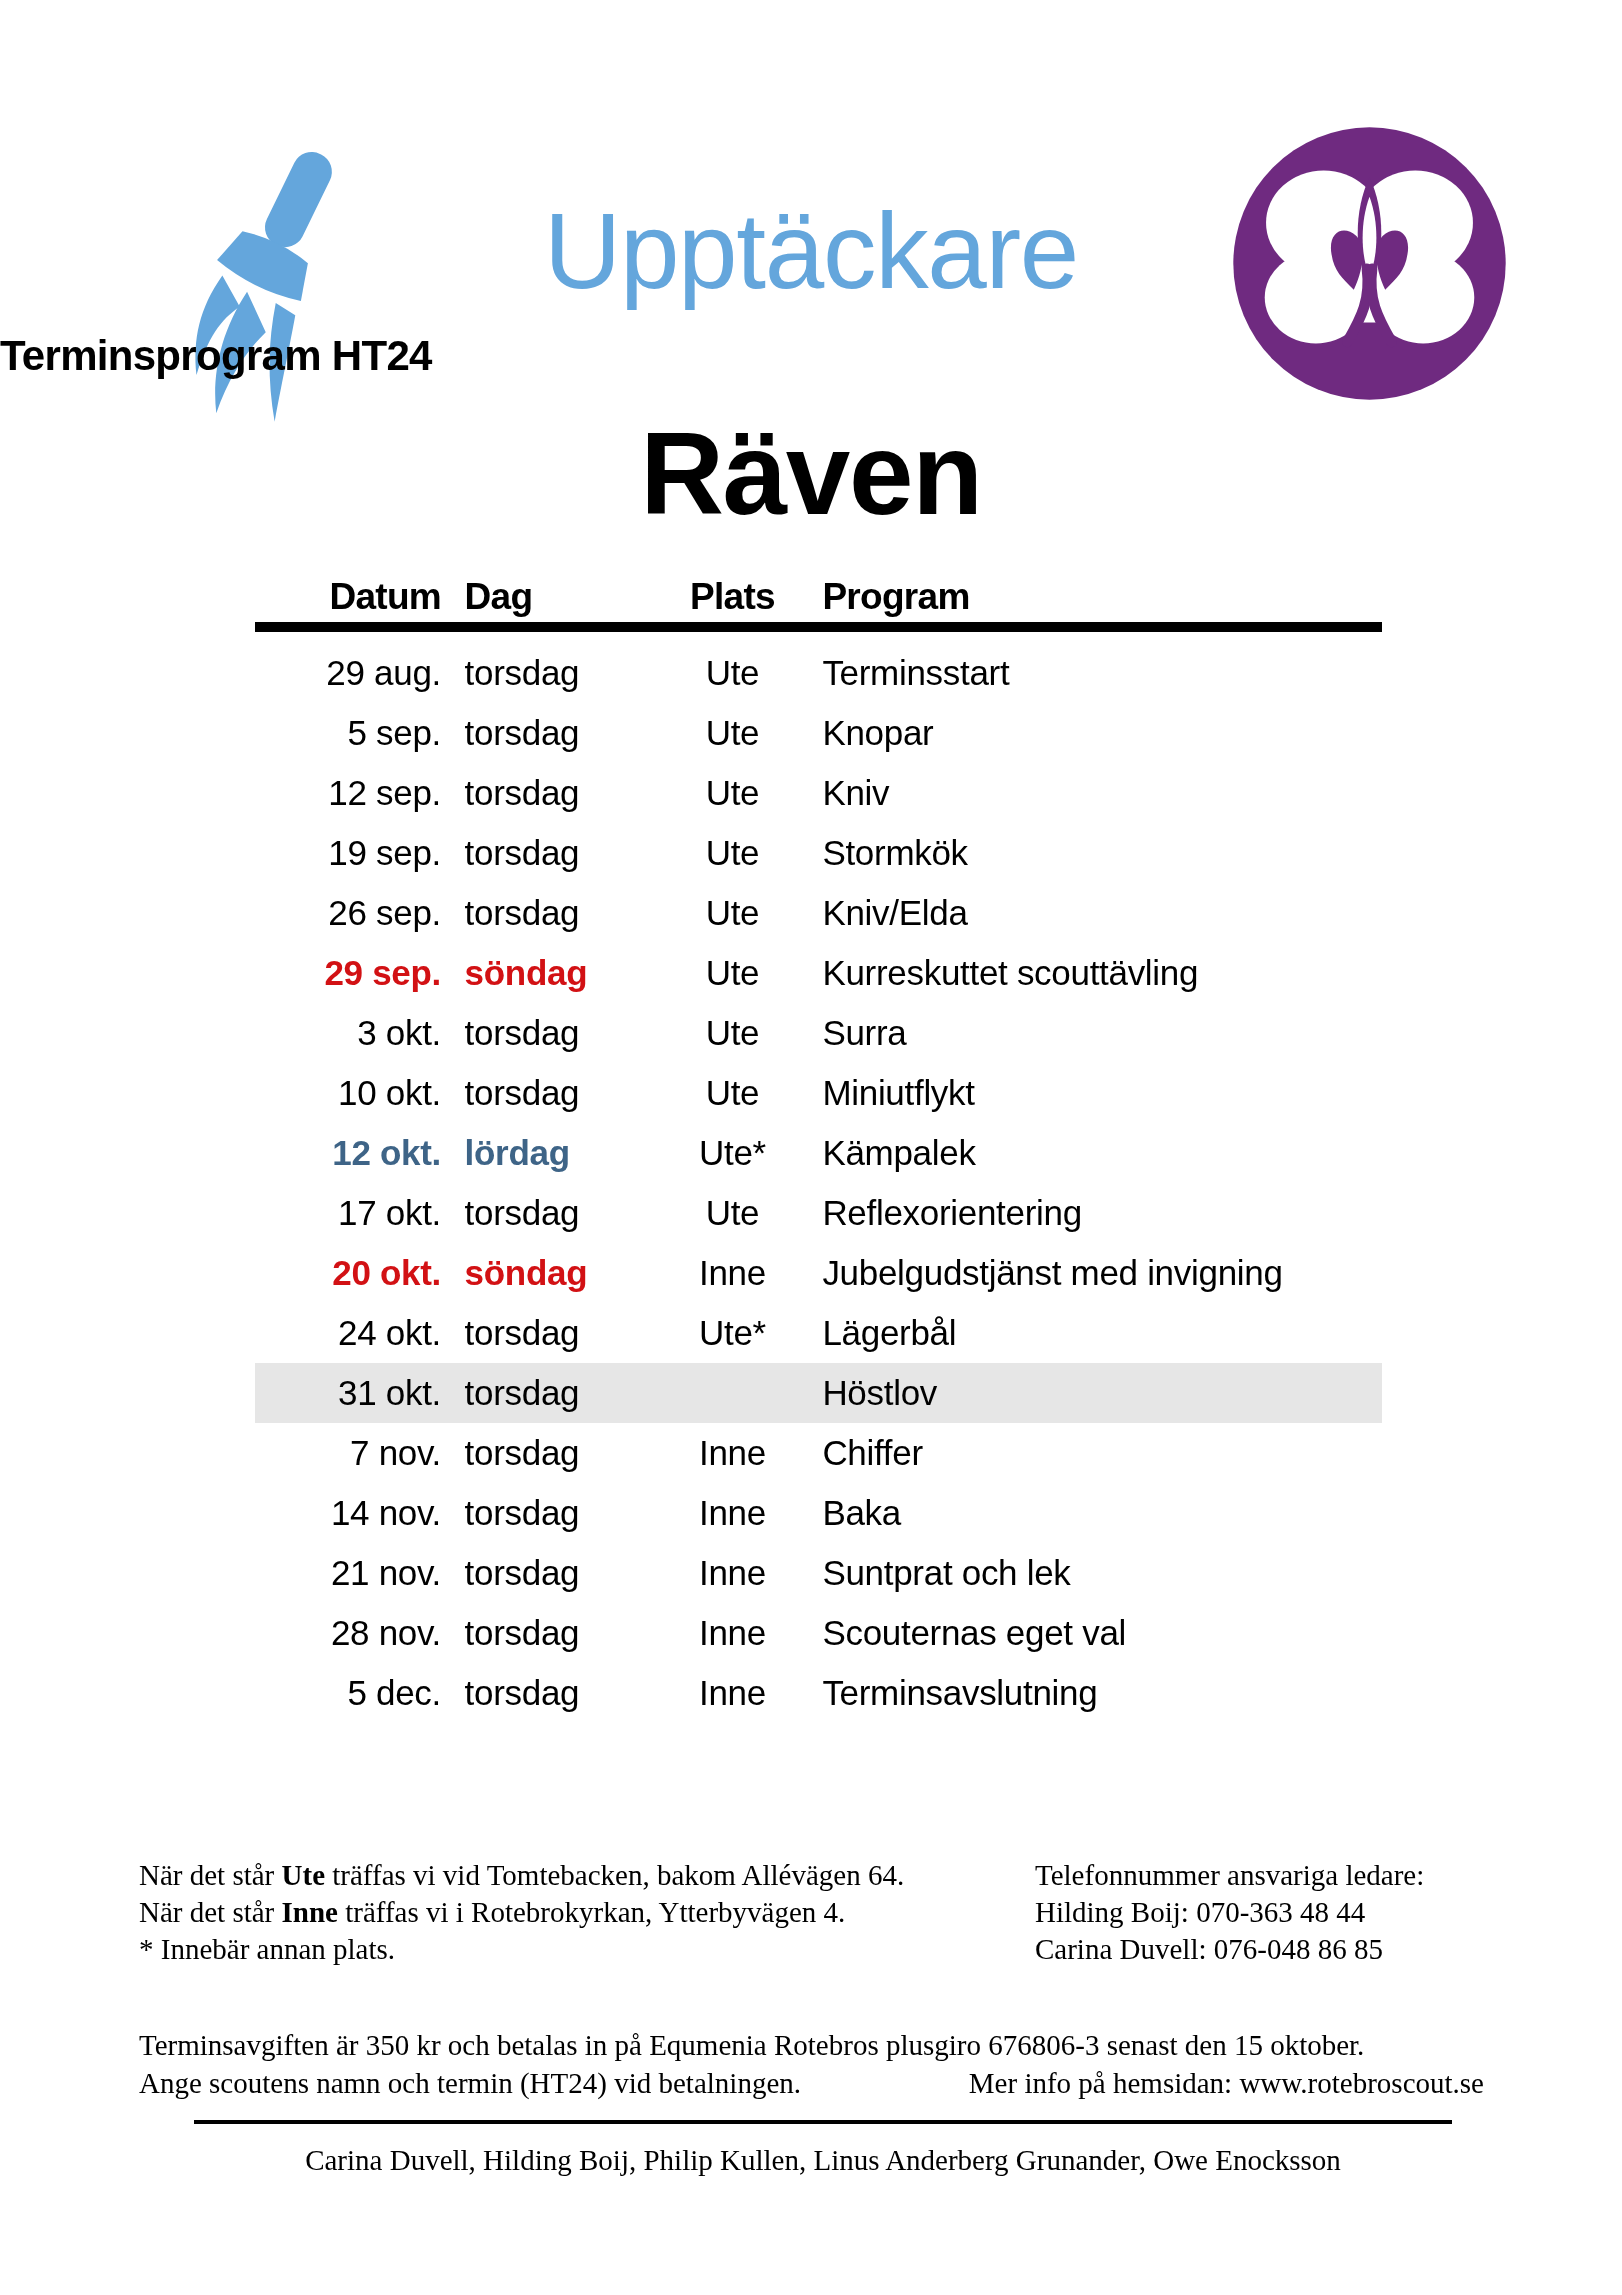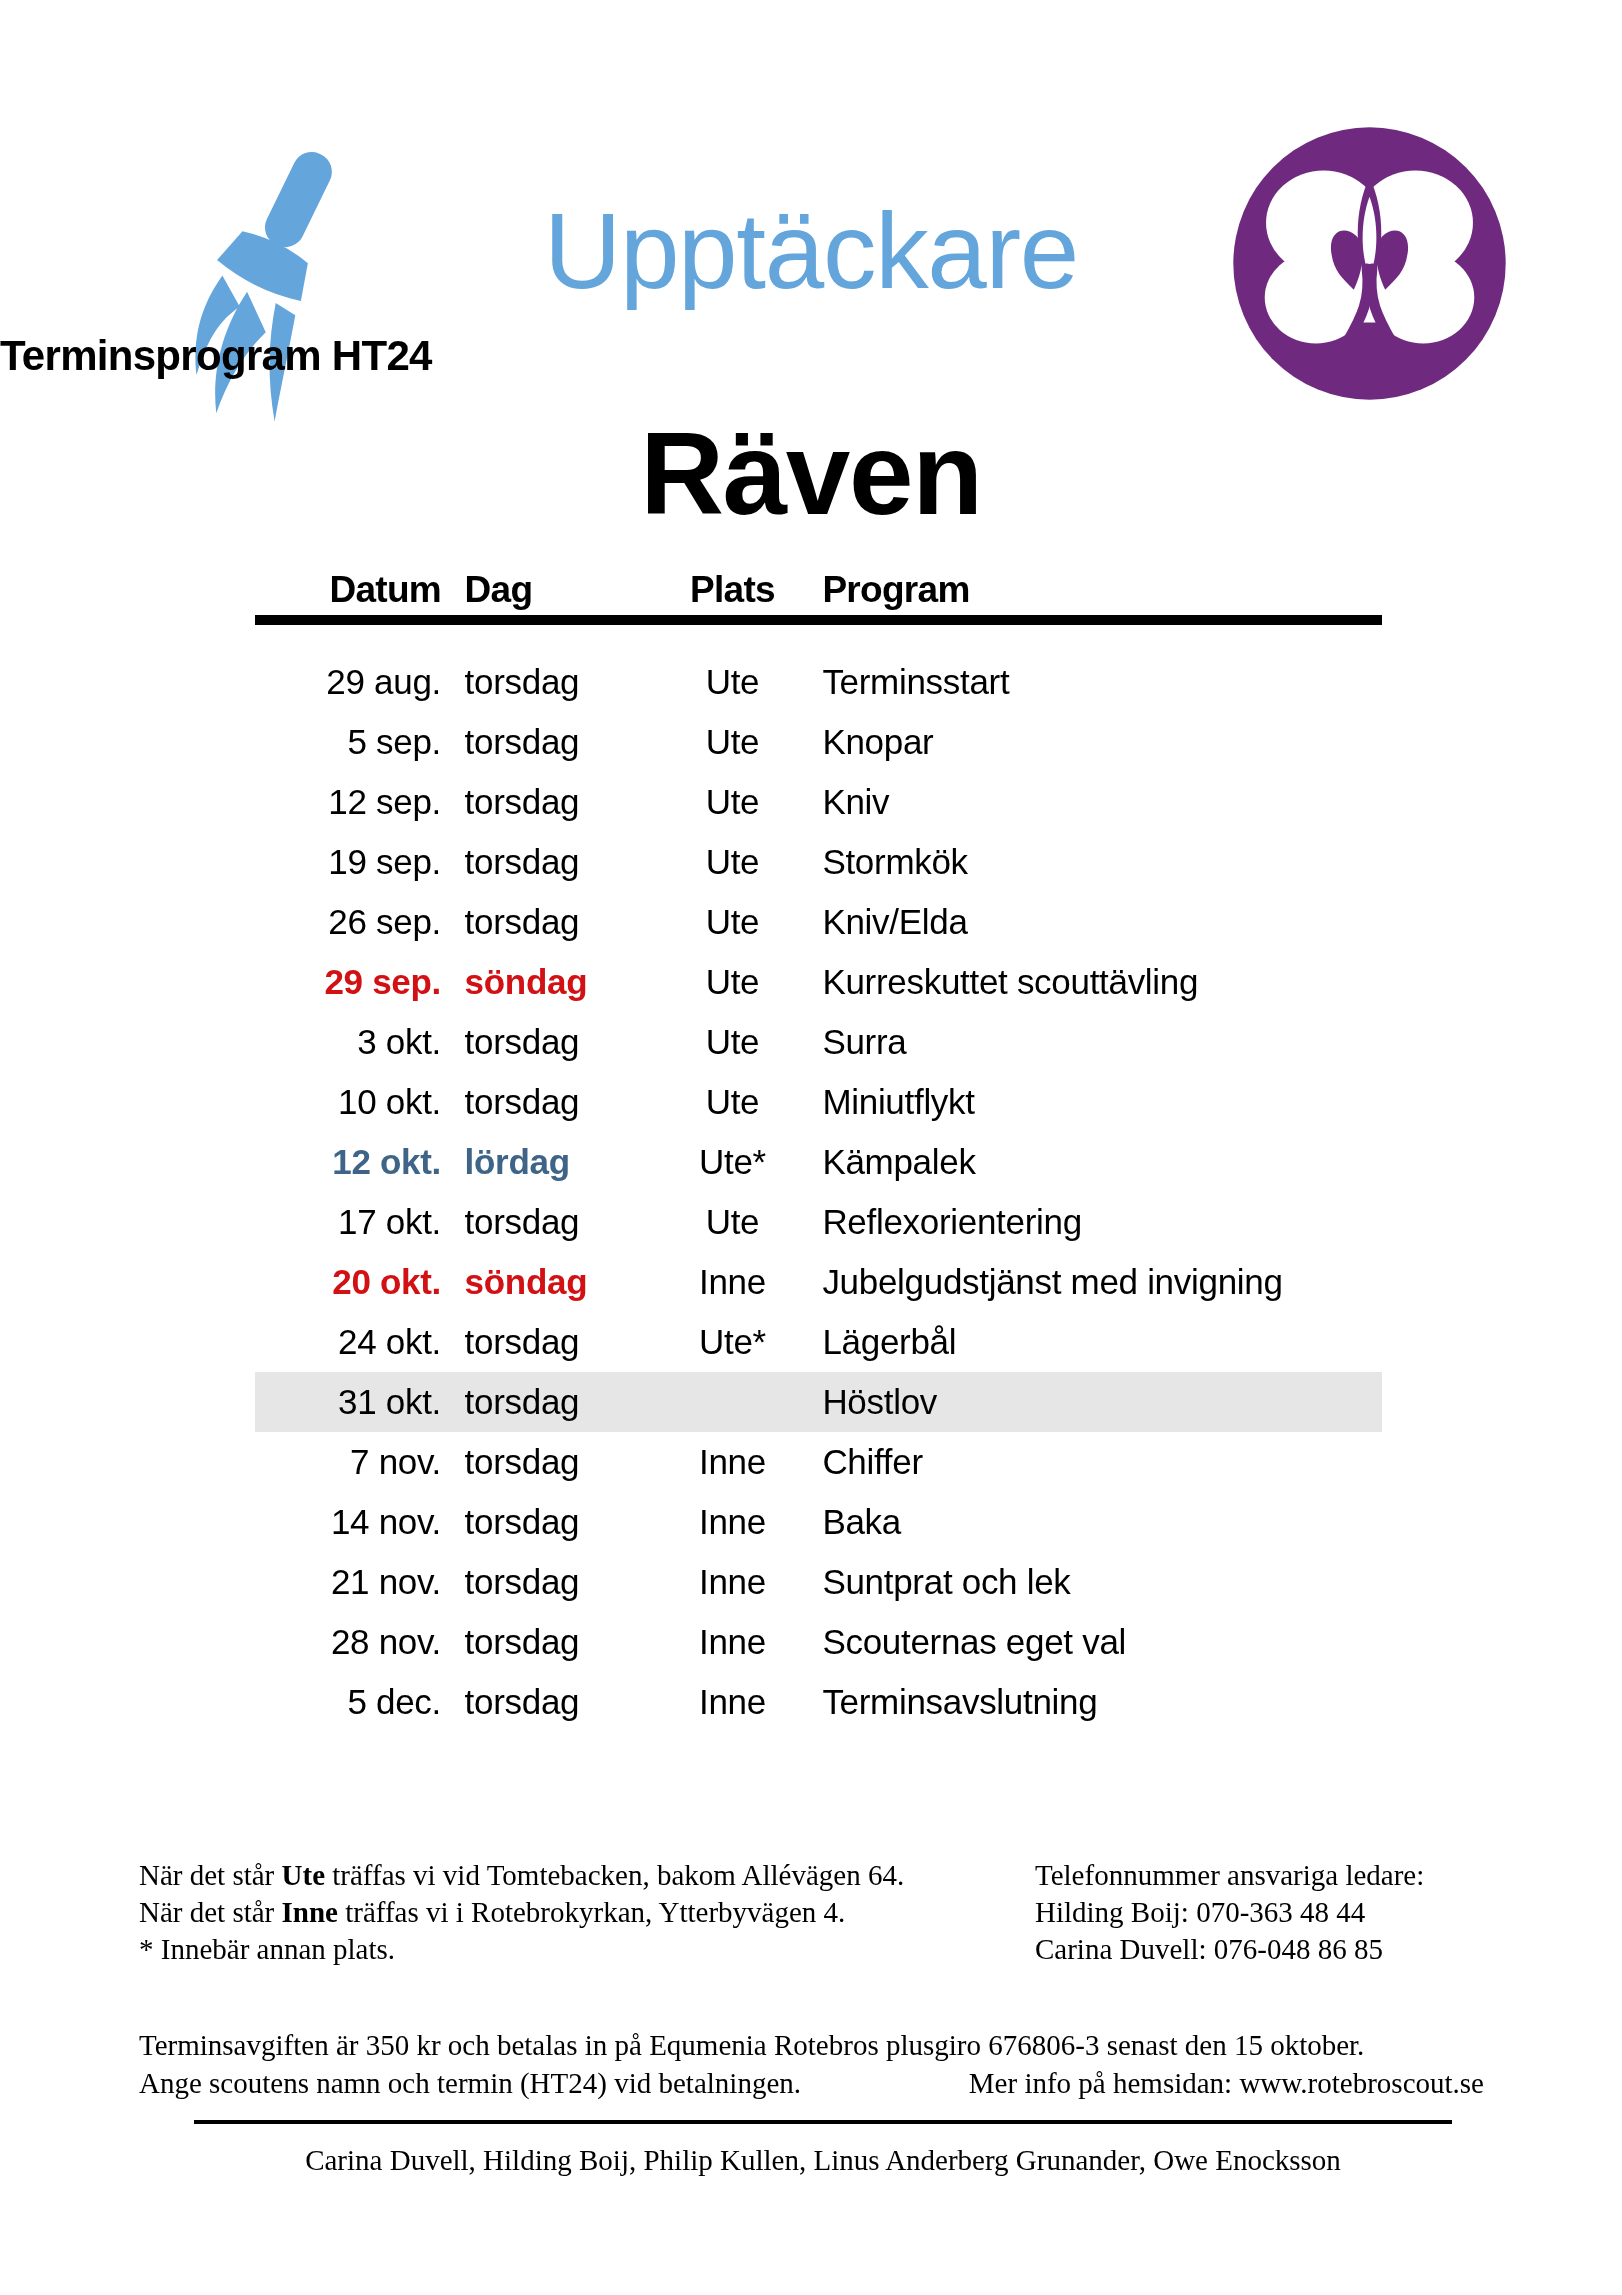--- a/index.html
+++ b/index.html
@@ -15,22 +15,22 @@
   .section{position:absolute;top:198px;left:0;width:100%;text-align:center;
        font-size:107px;font-weight:400;letter-spacing:-1.3px;line-height:1;color:var(--accent-blue,#64a6dc);}
   .subtitle{position:absolute;top:332px;left:0;width:100%;text-align:left;
        font-size:42px;font-weight:700;letter-spacing:-0.7px;}
   .title{position:absolute;top:416px;left:0;width:100%;text-align:center;margin:0;
        font-size:116px;font-weight:700;letter-spacing:-1.3px;line-height:1;}
   
   .table{position:absolute;left:255px;top:564px;width:1127px;}
   .thead{display:grid;grid-template-columns:186px 216px 151px 1fr;height:51px;
        align-items:center;font-size:37px;font-weight:700;letter-spacing:-0.7px;
-       border-bottom:10.5px solid #000;}
-  .tbody{padding-top:27px;}
+       border-bottom:10.5px solid #000;margin-top:7px;}
+  .tbody{padding-top:11px;}
   .tr{display:grid;grid-template-columns:186px 216px 151px 1fr;height:60px;align-items:center;
        font-size:35px;letter-spacing:-0.3px;}
   .td{white-space:nowrap;}
   .datum{text-align:right;}
   .dag{padding-left:23.6px;}
   .plats{text-align:center;}
   .program{padding-left:14.4px;}
   .tr.red .datum,.tr.red .dag{color:var(--red,#d21114);font-weight:700;}
   .tr.blue .datum,.tr.blue .dag{color:var(--steel-blue,#3e6487);font-weight:700;}
   .tr.holiday{background:var(--holiday-bg,#e6e6e6);}

